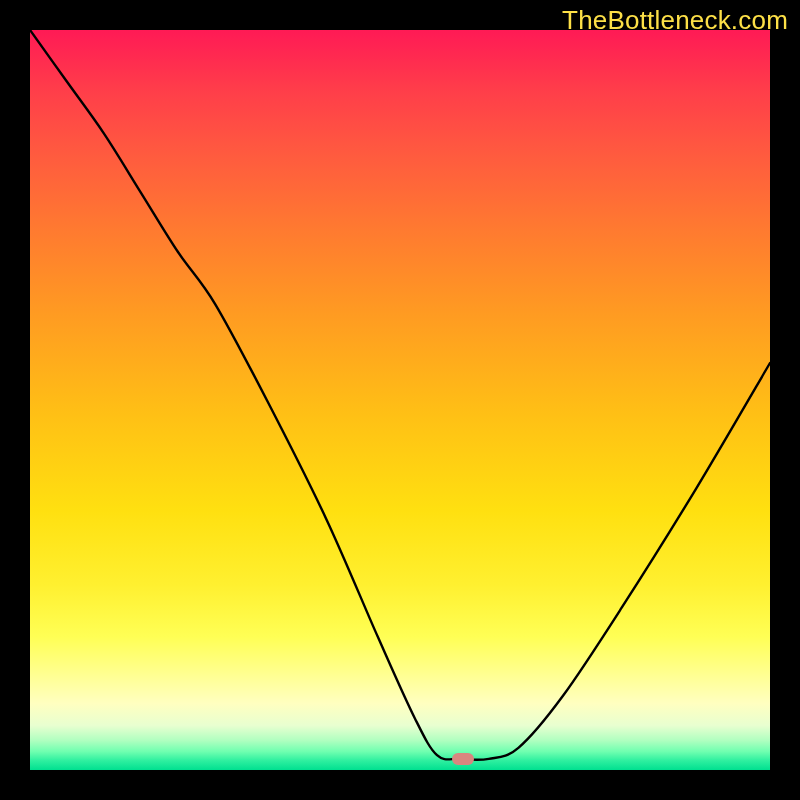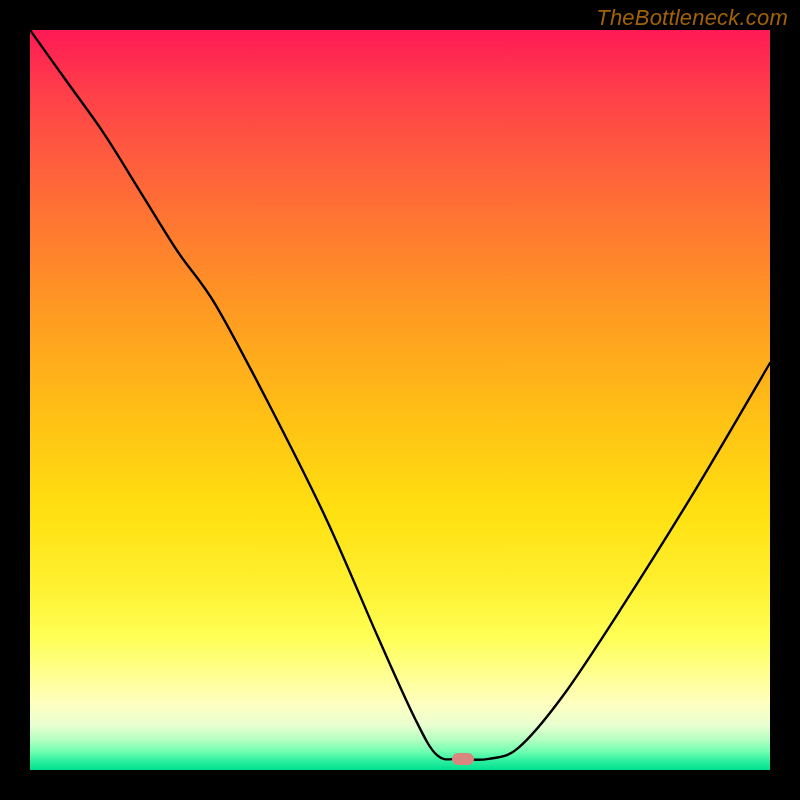--- a/index.html
+++ b/index.html
@@ -55,26 +55,25 @@
     height: 12px;
     border-radius: 6px;
     transform: translate(-50%, -50%);
     pointer-events: none;
   }
   .watermark {
     position: absolute;
     top: 5px;
     right: 12px;
     font-family: Arial, Helvetica, sans-serif;
-    font-size: 22px;
+    font-size: 26px;
     font-weight: 500;
-    color: #a16207;
+    color: #fde047;
     letter-spacing: 0.2px;
     user-select: none;
-    font-style: italic;
   }
 </style>
 </head>
 <body>
 
 <div class="frame">
   <div class="plot-area"></div>
 
   <svg class="curve-svg" viewBox="0 0 740 740" preserveAspectRatio="none">
     <path id="curve-path" fill="none" stroke="#000000" stroke-width="2.4" stroke-linejoin="round" stroke-linecap="round" d="M 0 0 C 6.166666666666667 8.633333333333328, 24.666666666666664 34.53333333333329, 37 51.79999999999996 C 49.333333333333336 69.06666666666663, 61.666666666666664 85.10000000000001, 74 103.60000000000001 C 86.33333333333333 122.10000000000001, 98.66666666666667 143.06666666666663, 111 162.79999999999998 C 123.33333333333333 182.53333333333333, 135.66666666666666 203.50000000000003, 148 222.00000000000003 C 160.33333333333334 240.50000000000003, 170.2 249.13333333333335, 185 273.8 C 199.8 298.4666666666667, 218.3 334.23333333333335, 236.8 370 C 255.3 405.76666666666665, 277.5 448.9333333333332, 296 488.3999999999999 C 314.5 527.8666666666666, 332.99999999999994 573.5000000000001, 347.79999999999995 606.8000000000001 C 362.59999999999997 640.1, 374.93333333333334 668.4666666666666, 384.8 688.1999999999999 C 394.6666666666667 707.9333333333333, 399.6000000000001 718.4166666666666, 407.00000000000006 725.1999999999999 C 414.40000000000003 731.9833333333332, 420.56666666666666 728.2833333333333, 429.2 728.9 C 437.8333333333333 729.5166666666667, 448.93333333333334 730.75, 458.8 728.9 C 468.6666666666667 727.05, 476.0666666666667 728.2833333333333, 488.40000000000003 717.8 C 500.73333333333335 707.3166666666666, 515.5333333333333 689.4333333333333, 532.8 666 C 550.0666666666666 642.5666666666667, 569.8 611.7333333333333, 592 577.2 C 614.2 542.6666666666667, 641.3333333333334 499.5, 666 458.8 C 690.6666666666666 418.1, 727.6666666666666 353.96666666666664, 740 332.99999999999994"></path>

